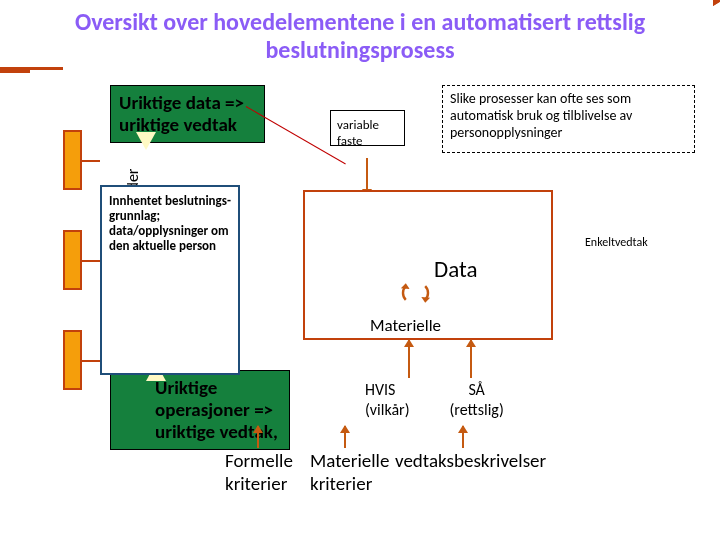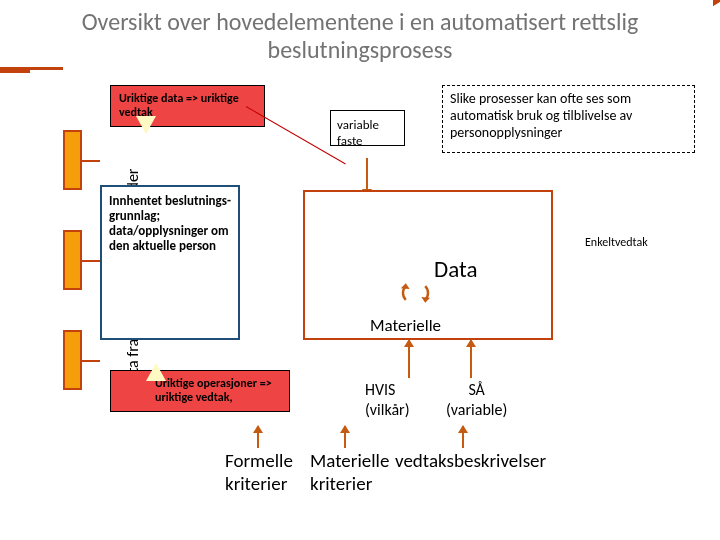--- a/index.html
+++ b/index.html
@@ -7,22 +7,22 @@
     width: 720px;
     height: 540px;
     font-family: Calibri, Arial, sans-serif;
     background: #fff;
     position: relative;
     overflow: hidden;
   }
   .title {
     text-align: center;
     font-size: 24px;
-    font-weight: normal;
-    color: #737373;
+    font-weight: bold;
+    color: #8b5cf6;
     padding: 8px 30px 4px;
     line-height: 1.15;
   }
   .vertical-label {
     position: absolute;
     left: 22px;
     top: 270px;
     transform: rotate(-90deg);
     transform-origin: center;
     font-size: 16px;
@@ -34,24 +34,24 @@
     left: 63px;
     width: 19px;
     background: #f59e0b;
     border: 2px solid #c2410c;
   }
   .ob1 { top: 130px; height: 60px; }
   .ob2 { top: 230px; height: 60px; }
   .ob3 { top: 330px; height: 60px; }
   .callout-yellow {
     position: absolute;
-    background: #ef4444;
+    background: #15803d;
     border: 1.5px solid #000;
     padding: 6px 8px;
-    font-size: 12px;
+    font-size: 19px;
     font-weight: bold;
     line-height: 1.15;
   }
   .callout1 { left: 110px; top: 85px; width: 155px; }
   .callout2 { left: 110px; top: 370px; width: 180px; padding-left: 44px; }
   .callout1::after {
     content: '';
     position: absolute;
     left: 25px;
     bottom: -18px;
@@ -64,21 +64,21 @@
     left: 35px;
     top: -18px;
     border: 10px solid transparent;
     border-bottom: 18px solid #fff9c4;
   }
   .blue-box {
     position: absolute;
     left: 100px;
     top: 185px;
     width: 140px;
-    height: 155px;
+    height: 190px;
     border: 2px solid #1f4e79;
     background: #fff;
     padding: 7px;
     font-size: 13px;
     font-weight: bold;
     line-height: 1.15;
   }
   .var-box {
     position: absolute;
     left: 330px;
@@ -234,21 +234,21 @@
     </svg>
 </div>
 <div class="ops-label">Materielle</div>
 <div class="enkel-label">Enkeltvedtak</div>
 
 <div class="hvis-up"></div>
 <div class="hvis-up2"></div>
 
 <div class="hvis-line">
   <span class="col"><span>HVIS</span><br><span>(vilkår)</span></span>
-  <span class="col" style="text-align:center"><span>SÅ</span><br><span>(variable)</span></span>
+  <span class="col" style="text-align:center"><span>SÅ</span><br><span>(rettslig)</span></span>
 </div>
 
 <div class="form-up"></div>
 <div class="mat-up"></div>
 <div class="ved-up"></div>
 
 <div class="bottom-row formelle" style="width:72px">Formelle kriterier</div>
 <div class="bottom-row materielle" style="width:78px">Materielle kriterier</div>
 <div class="bottom-row vedtaks">vedtaksbeskrivelser</div>
 

